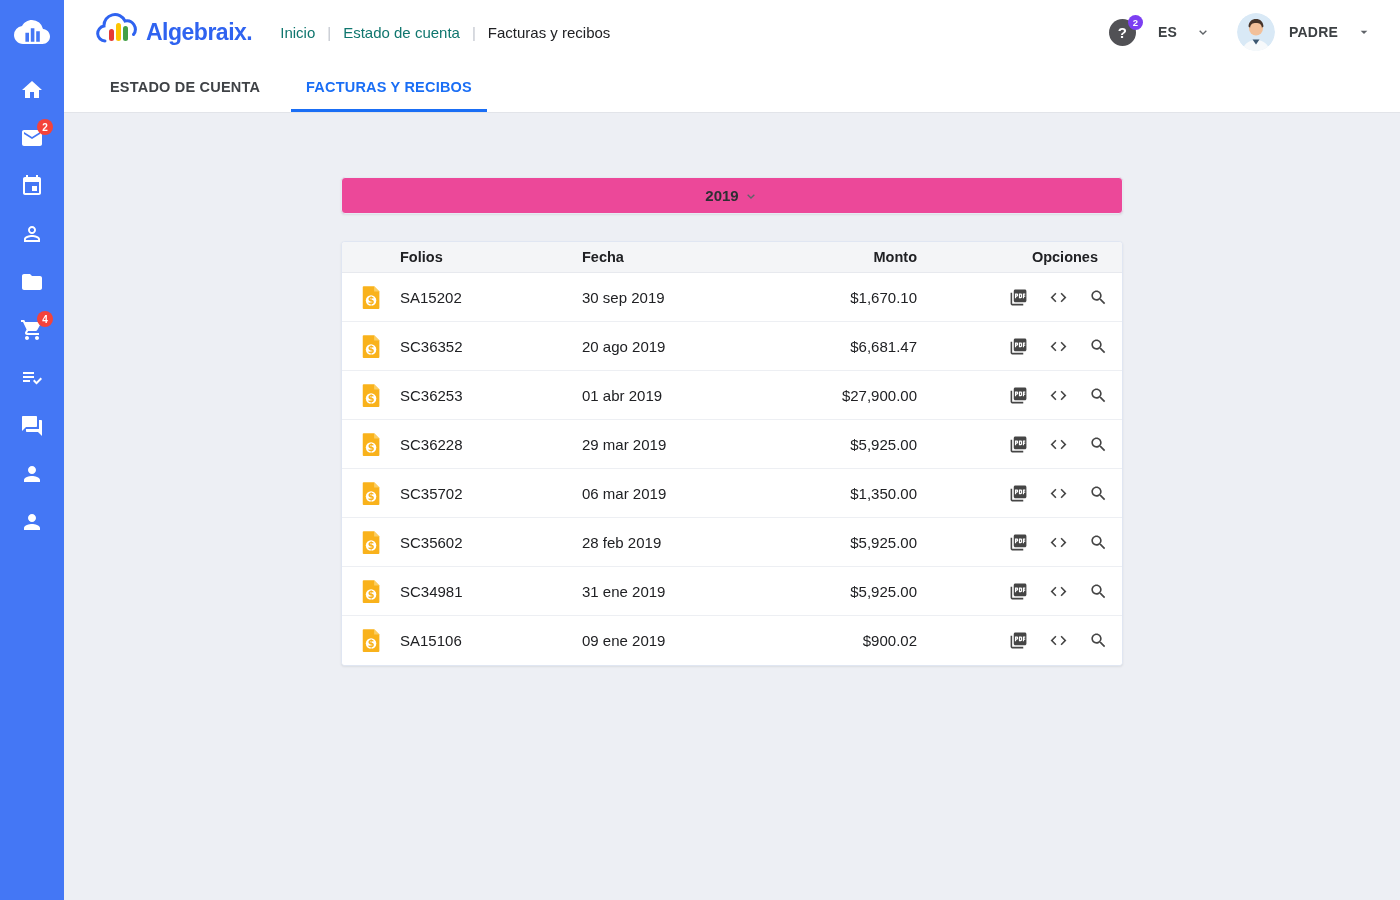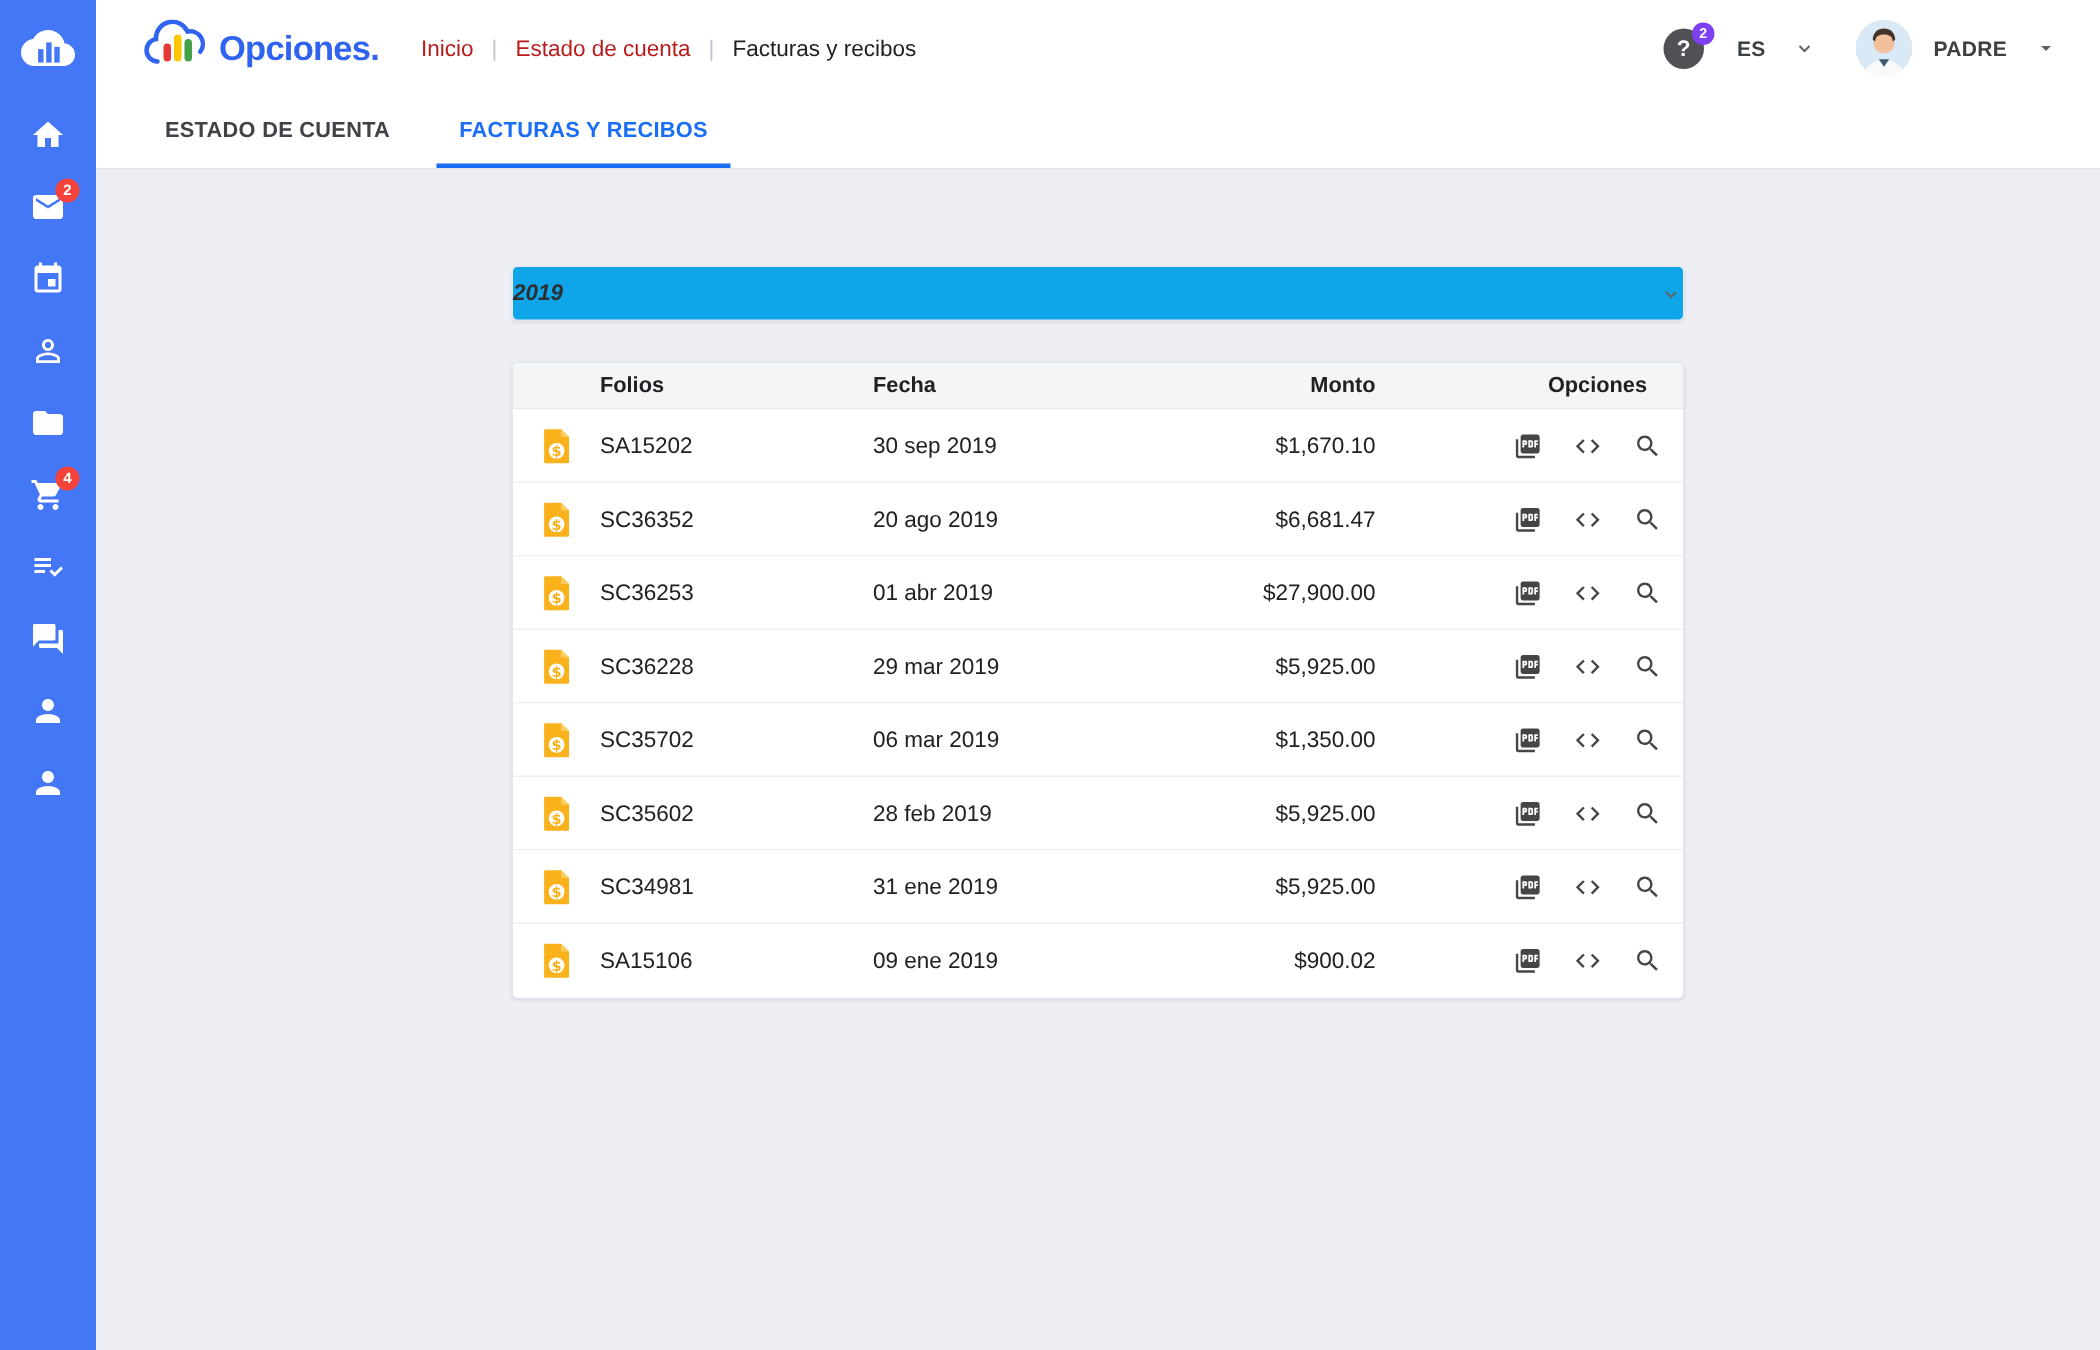--- a/index.html
+++ b/index.html
@@ -15,21 +15,21 @@
   .nav-badge { position:absolute; top:3px; right:11px; min-width:16px; height:16px; border-radius:8px;
                background:#f4433b; color:#fff; font-size:10px; font-weight:bold;
                display:flex; align-items:center; justify-content:center; padding:0 4px; }
 
   
   .header { position:absolute; left:64px; top:0; width:1336px; height:64px; background:#fff;
             display:flex; align-items:center; padding:0 28px 0 31px; z-index:20; }
   .brand { display:flex; align-items:center; gap:5px; cursor:default; }
   .brand-text { font-size:23px; font-weight:bold; color:#2f63f0; letter-spacing:-0.5px; }
   .breadcrumb { display:flex; align-items:center; gap:12px; margin-left:28px; font-size:15px; }
-  .crumb { color:#b91c1c; cursor:pointer; }
+  .crumb { color:#0f766e; cursor:pointer; }
   .crumb.active { color:#202124; cursor:default; }
   .crumb-sep { color:#c3c7cf; }
   .header-right { margin-left:auto; display:flex; align-items:center; gap:14px; }
   .help-btn { position:relative; width:27px; height:27px; border-radius:50%; background:#515155;
               color:#fff; font-weight:bold; font-size:15px; display:flex; align-items:center; justify-content:center; cursor:pointer; }
   .help-badge { position:absolute; top:-4px; right:-7px; min-width:15px; height:15px; border-radius:8px;
                 background:#7c3ff2; color:#fff; font-size:9.5px; font-weight:bold;
                 display:flex; align-items:center; justify-content:center; padding:0 4px; }
   .lang, .user { display:flex; align-items:center; gap:18px; font-size:14px; font-weight:bold;
                  color:#3c4043; letter-spacing:.2px; cursor:pointer; }
@@ -41,23 +41,23 @@
 
   
   .tabbar { position:absolute; left:64px; top:64px; width:1336px; height:49px; background:#fff;
             border-bottom:1px solid #e2e4e9; display:flex; align-items:stretch; padding-left:31px; z-index:20; }
   .tab { display:flex; align-items:center; padding:0 15px; margin-right:16px; font-size:14.5px; font-weight:bold;
          letter-spacing:.2px; color:#3f4246; cursor:pointer; border-bottom:3px solid transparent; }
   .tab.active { color:#1a6ef5; border-bottom-color:#1a6ef5; }
 
   
   .content { position:absolute; left:64px; top:114px; width:1336px; height:786px; background:#edeff4; }
-  .year-card { width:782px; height:37px; margin:63px auto 0; background:#0ea5e9; border-radius:4px;
+  .year-card { width:782px; height:37px; margin:63px auto 0; background:#ec4899; border-radius:4px;
                border:1px solid #e7eaf3; box-shadow:0 1px 2px rgba(60,64,67,.10);
-               display:flex; align-items:center; justify-content:space-between; gap:4px; cursor:pointer;font-style:italic; }
+               display:flex; align-items:center; justify-content:center; gap:4px; cursor:pointer; }
   .year-text { font-size:15px; font-weight:bold; color:#2d2f33; }
 
   .invoice-card { width:782px; margin:27px auto 0; background:#fff; border-radius:4px;
                   border:1px solid #e0e6f2; box-shadow:0 1px 2px rgba(60,64,67,.10); overflow:hidden; }
   .card-title { height:50px; background:#edf2fe; border-bottom:1px solid #dee6f5;
                 display:flex; align-items:center; justify-content:center;
                 color:#2a6be8; font-size:15px; font-weight:bold; letter-spacing:.3px; }
   .t-head, .t-row { display:grid; grid-template-columns:58px 182px 180px 155px 1fr; align-items:center; }
   .t-head { height:31px; background:#f4f5f7; border-bottom:1px solid #e7e9ee;
             font-size:14.5px; font-weight:bold; color:#202124; }
@@ -141,21 +141,21 @@
 <div class="header">
   <div class="brand">
     <span>
       <svg width="46" height="34" viewBox="0 0 46 34">
         <rect x="14" y="16" width="5" height="12" rx="2.5" fill="#e53935"></rect>
         <rect x="21" y="10" width="5" height="18" rx="2.5" fill="#fdc500"></rect>
         <rect x="28" y="13" width="5" height="15" rx="2.5" fill="#43a047"></rect>
         <path d="M10 28a7.5 7.5 0 0 1-1-14.9A11 11 0 0 1 30 8a8.5 8.5 0 0 1 8.5 13.5" fill="none" stroke="#2f63f0" stroke-width="3" stroke-linecap="round"></path>
       </svg>
     </span>
-    <span class="brand-text">Opciones.</span>
+    <span class="brand-text">Algebraix.</span>
   </div>
 
   <div class="breadcrumb">
     <span class="crumb">Inicio</span>
     <span class="crumb-sep">|</span>
     <span class="crumb">Estado de cuenta</span>
     <span class="crumb-sep">|</span>
     <span class="crumb active">Facturas y recibos</span>
   </div>
 

